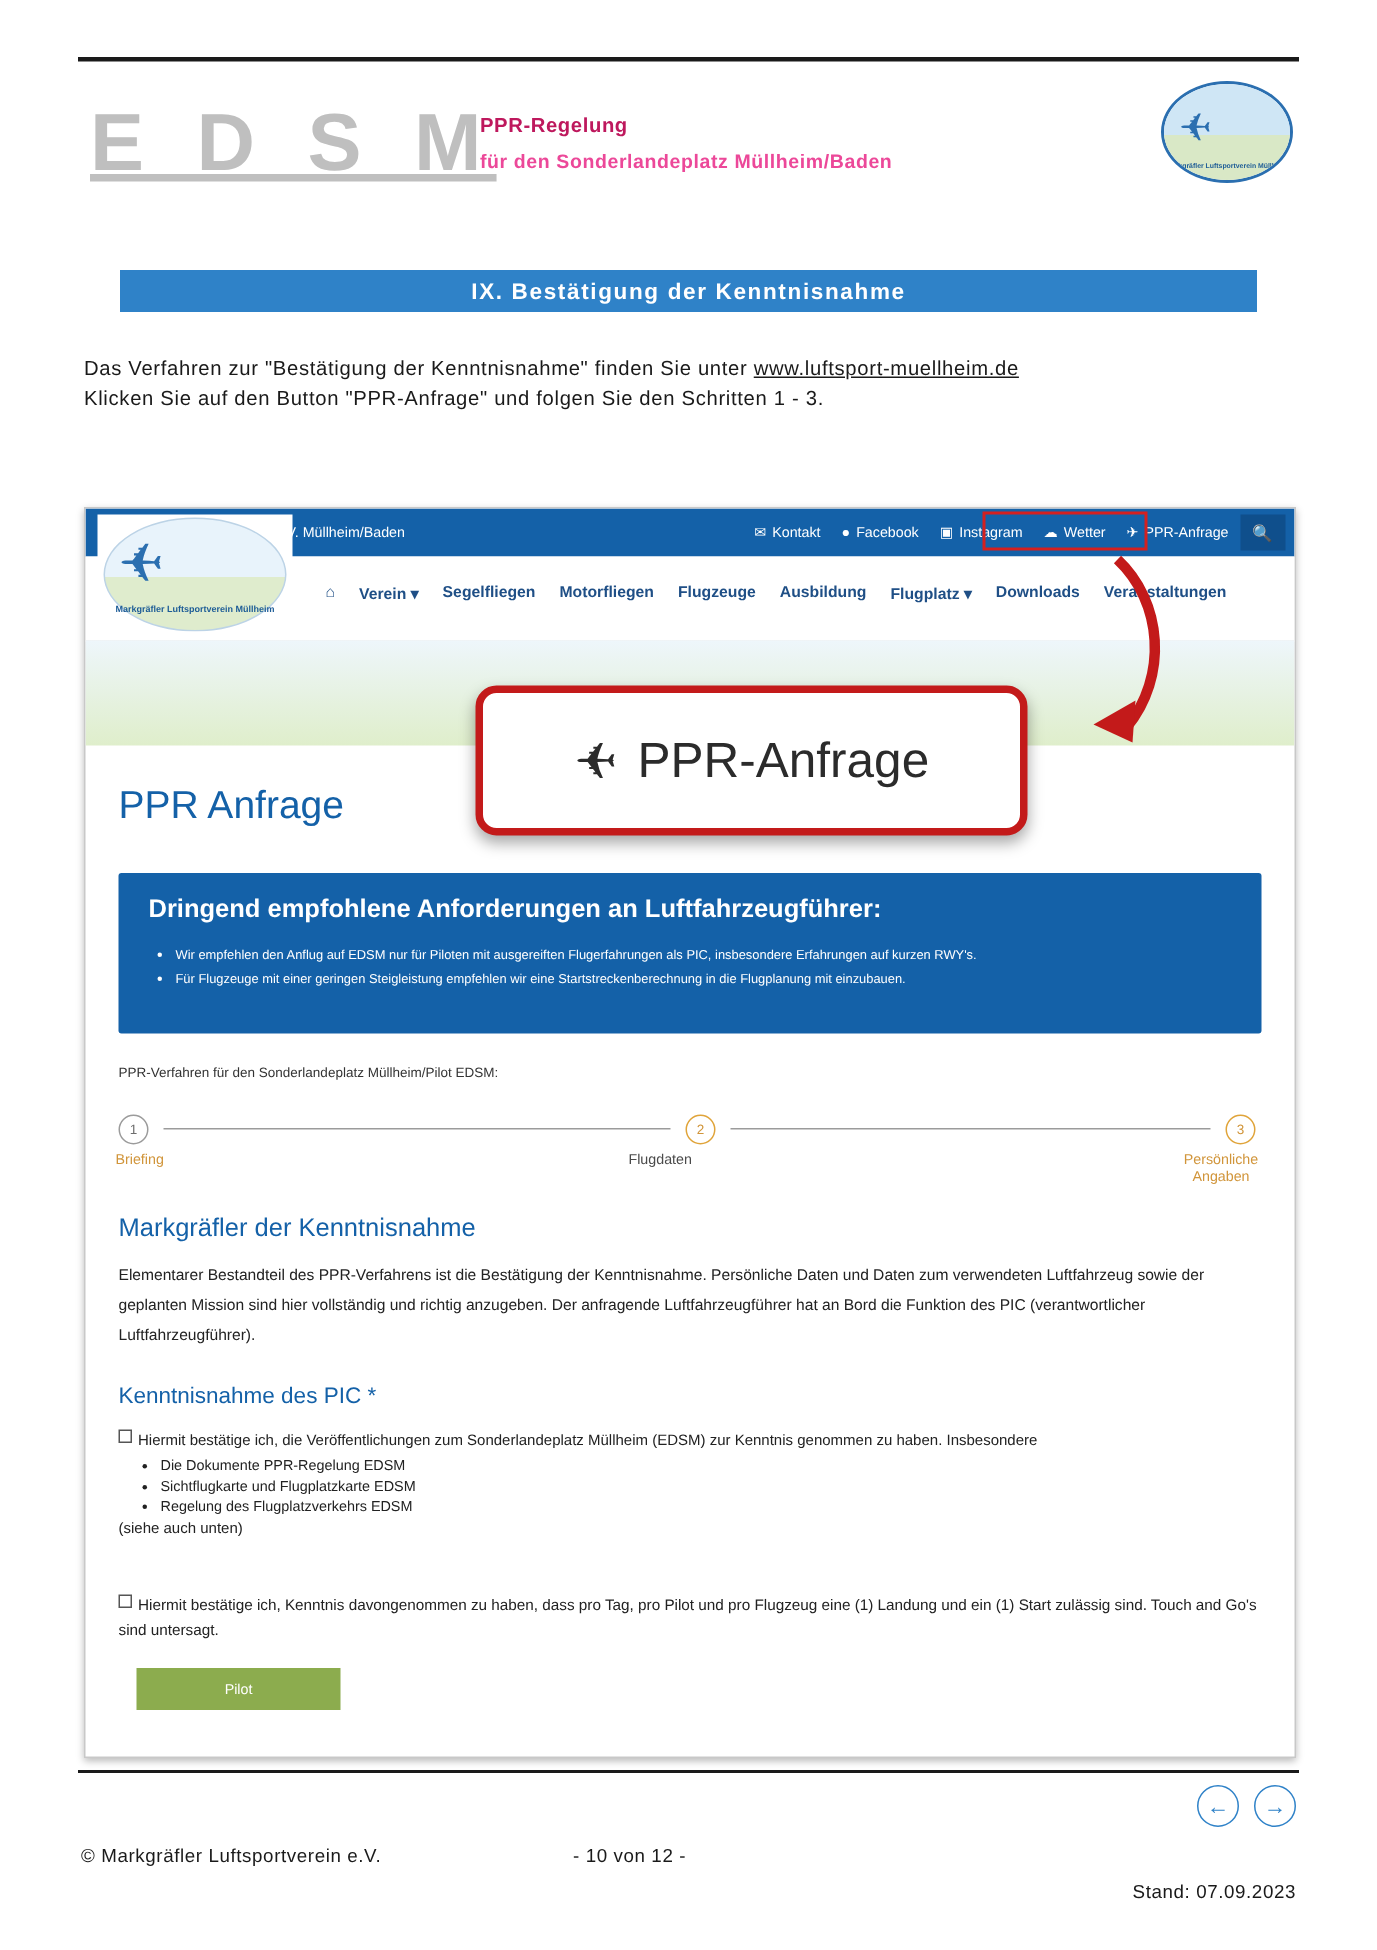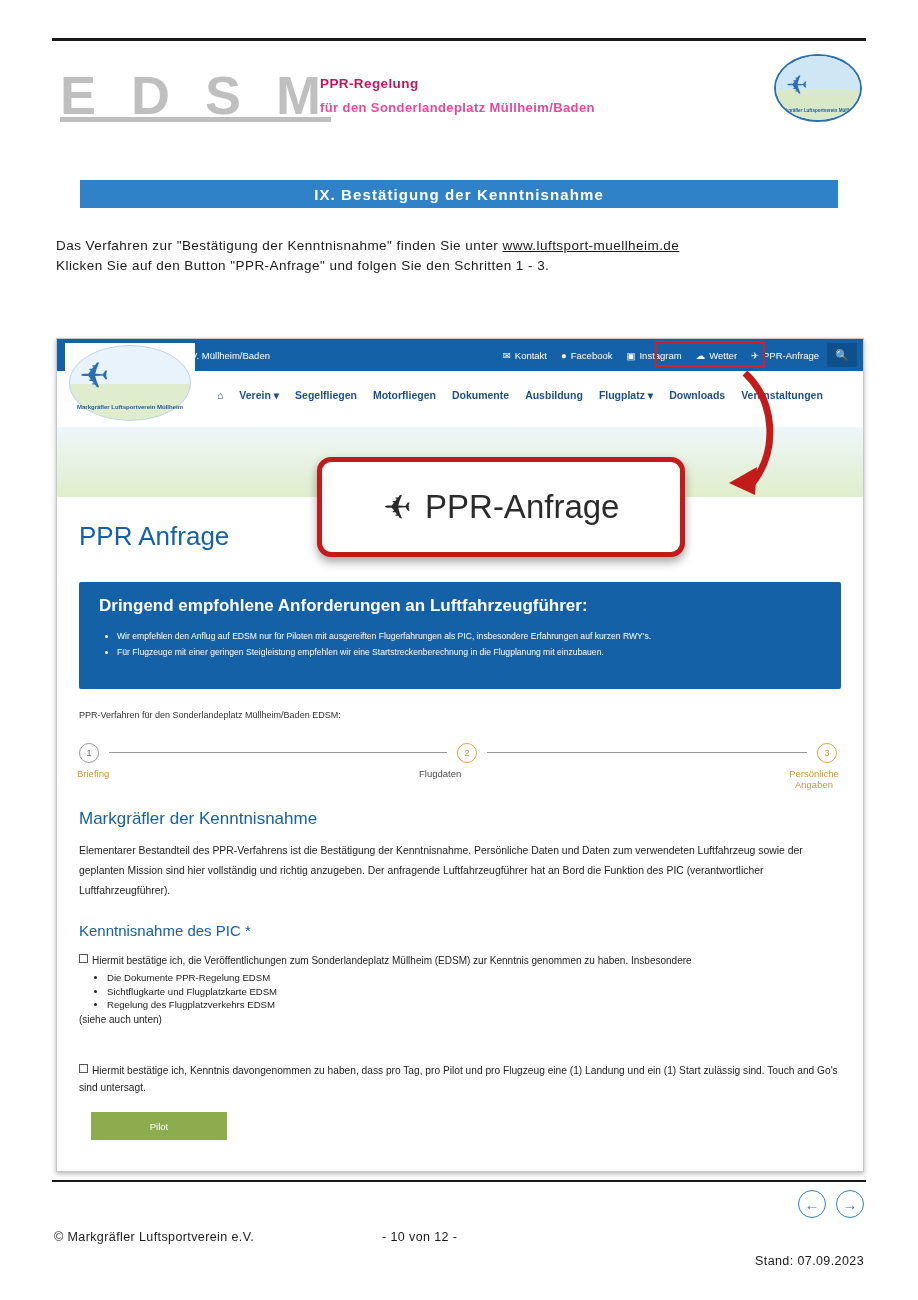--- a/index.html
+++ b/index.html
@@ -469,21 +469,21 @@
         <div class="searchbox">🔍</div>
       </div>
       <div class="redbox-small"></div>
 
       <div class="wnav">
         <div class="items">
           <span>⌂</span>
           <span><span>Verein</span> ▾</span>
           <span>Segelfliegen</span>
           <span>Motorfliegen</span>
-          <span>Dokumente</span>
+          <span>Flugzeuge</span>
           <span>Ausbildung</span>
           <span><span>Flugplatz</span> ▾</span>
           <span>Downloads</span>
           <span>Veranstaltungen</span>
         </div>
       </div>
 
       <div class="wlogo">
         <div class="c"></div>
         <div class="pl">✈</div>
@@ -504,21 +504,21 @@
       </div>
 
       <div class="infobox">
         <h3>Dringend empfohlene Anforderungen an Luftfahrzeugführer:</h3>
         <ul>
           <li>Wir empfehlen den Anflug auf EDSM nur für Piloten mit ausgereiften Flugerfahrungen als PIC, insbesondere Erfahrungen auf kurzen RWY's.</li>
           <li>Für Flugzeuge mit einer geringen Steigleistung empfehlen wir eine Startstreckenberechnung in die Flugplanung mit einzubauen.</li>
         </ul>
       </div>
 
-      <div class="subnote">PPR-Verfahren für den Sonderlandeplatz Müllheim/Baden EDSM:</div>
+      <div class="subnote">PPR-Verfahren für den Sonderlandeplatz Müllheim/Pilot EDSM:</div>
 
       <div class="stepper">
         <div class="step-circ on" style="left:0;">1</div>
         <div class="step-line" style="left:30px; width:338px;"></div>
         <div class="step-circ" style="left:378px;">2</div>
         <div class="step-line" style="left:408px; width:320px;"></div>
         <div class="step-circ" style="left:738px;">3</div>
         <div class="step-lbl ora" style="left:-2px;">Briefing</div>
         <div class="step-lbl gry" style="left:340px;">Flugdaten</div>
         <div class="step-lbl ora" style="left:690px; width:90px; text-align:center; white-space:pre-line;">Persönliche

